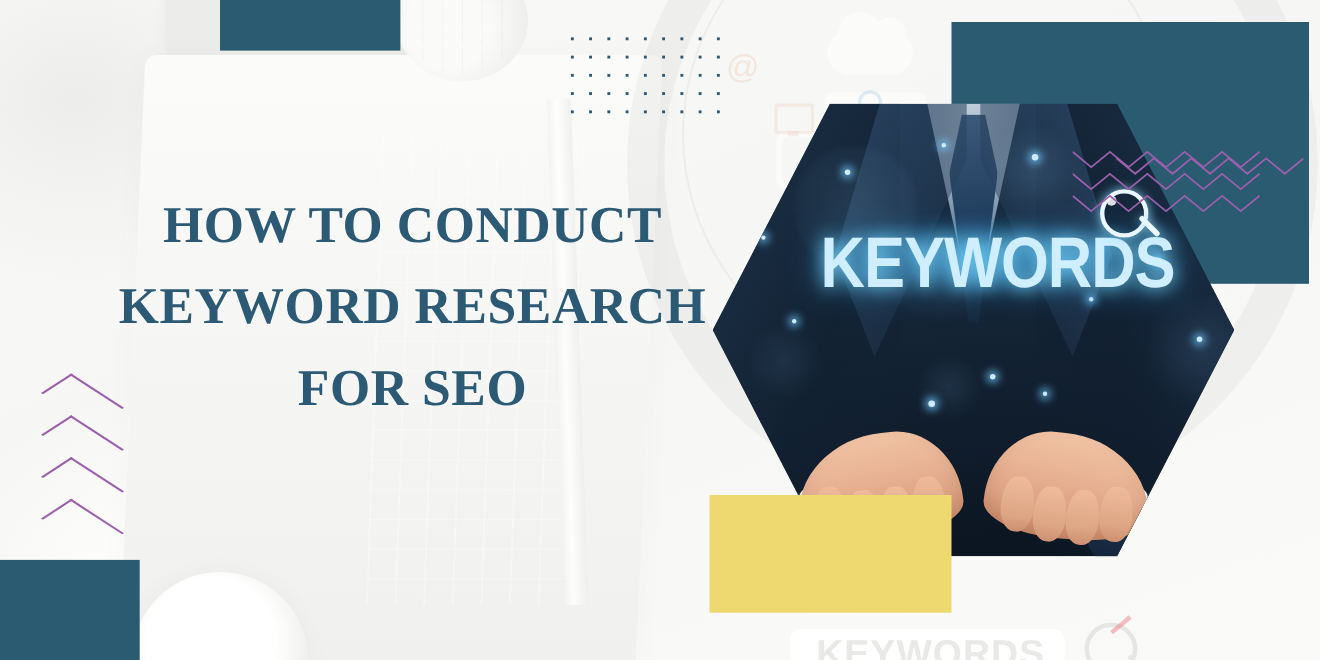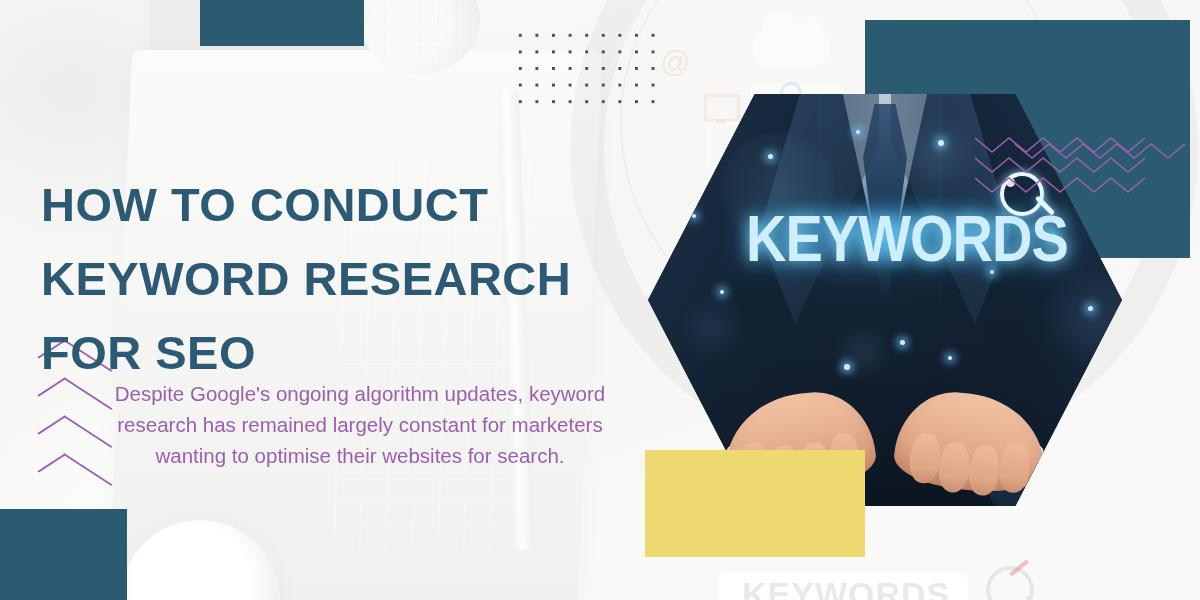--- a/index.html
+++ b/index.html
@@ -317,24 +317,24 @@
     background: linear-gradient(180deg,#eebb9b,#dda684 70%, #cc9070);
     border-radius: 40% 40% 46% 46% / 55% 55% 45% 45%;
   }
 
   
   .zigzags { position: absolute; left: 975px; top: 132px; width: 210px; height: 62px; }
 
   
   .headline {
     position: absolute;
-    left: 41px; top: 168px;
+    left: 70px; top: 168px;
     width: 610px;
-    text-align: left;
-    font-family: Liberation Sans, sans-serif;
+    text-align: center;
+    font-family: Liberation Serif, serif;
     font-weight: 800;
     font-size: 47px;
     line-height: 74px;
     letter-spacing: 0.5px;
     color: #2C5A75;
   }
   .subtext {
     position: absolute;
     left: 110px; top: 378px;
     width: 500px;
@@ -444,15 +444,14 @@
     <div class="chev"></div>
     <div class="chev"></div>
   </div>
 
   <div class="bg-bottom-card"></div>
   <div class="bg-bottom-word">KEYWORDS</div>
   <div class="bg-bottom-mag"></div>
   <div class="bg-bottom-mag-accent"></div>
 
   <div class="headline">HOW TO CONDUCT KEYWORD RESEARCH FOR SEO</div>
-  <div class="subtext">Despite Google's ongoing algorithm updates, keyword research has remained largely constant for marketers wanting to optimise their websites for search.</div>
 
 </div>
 
 </body></html>

